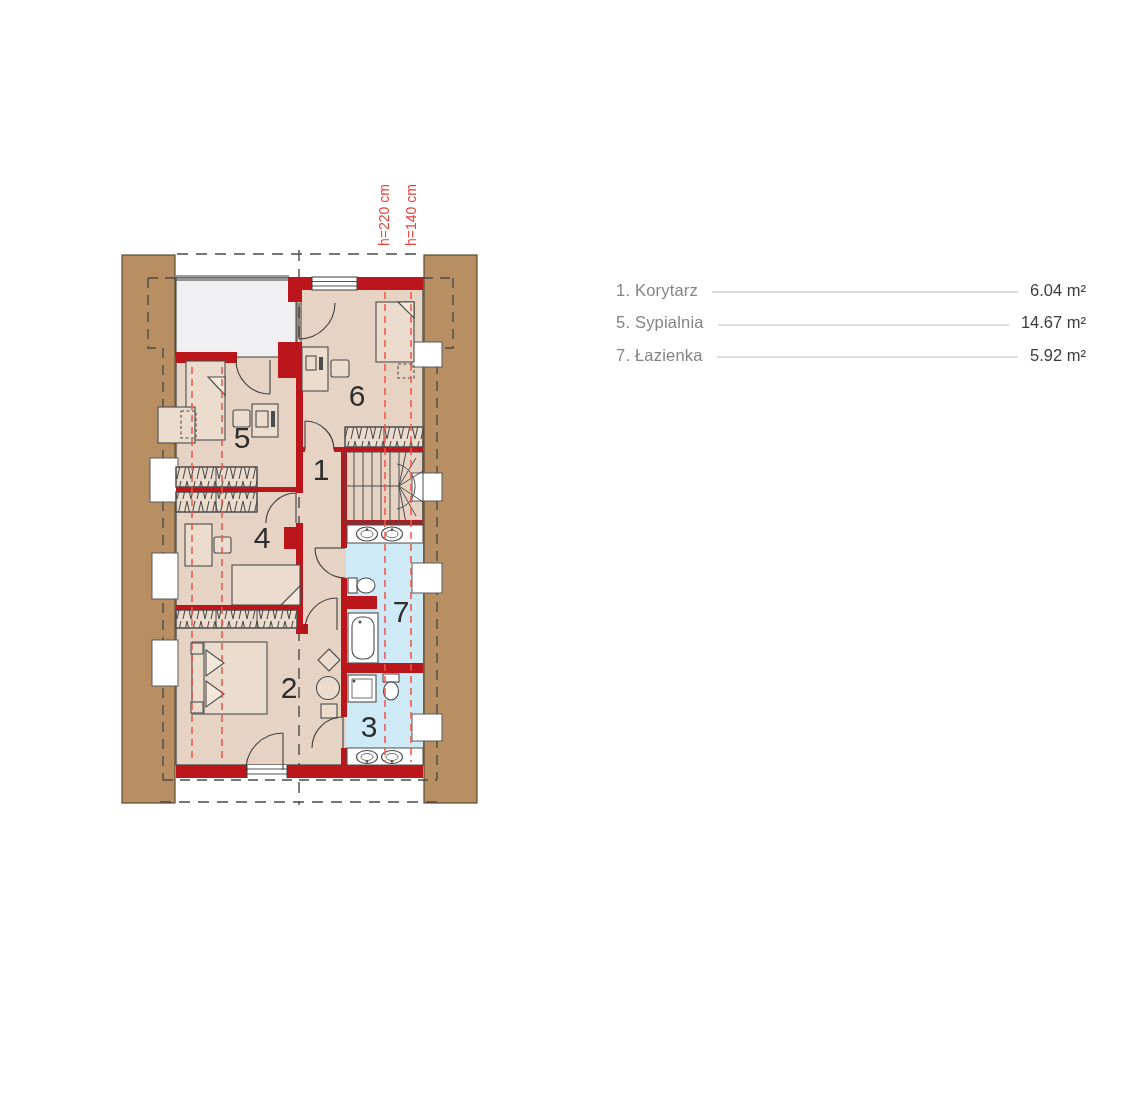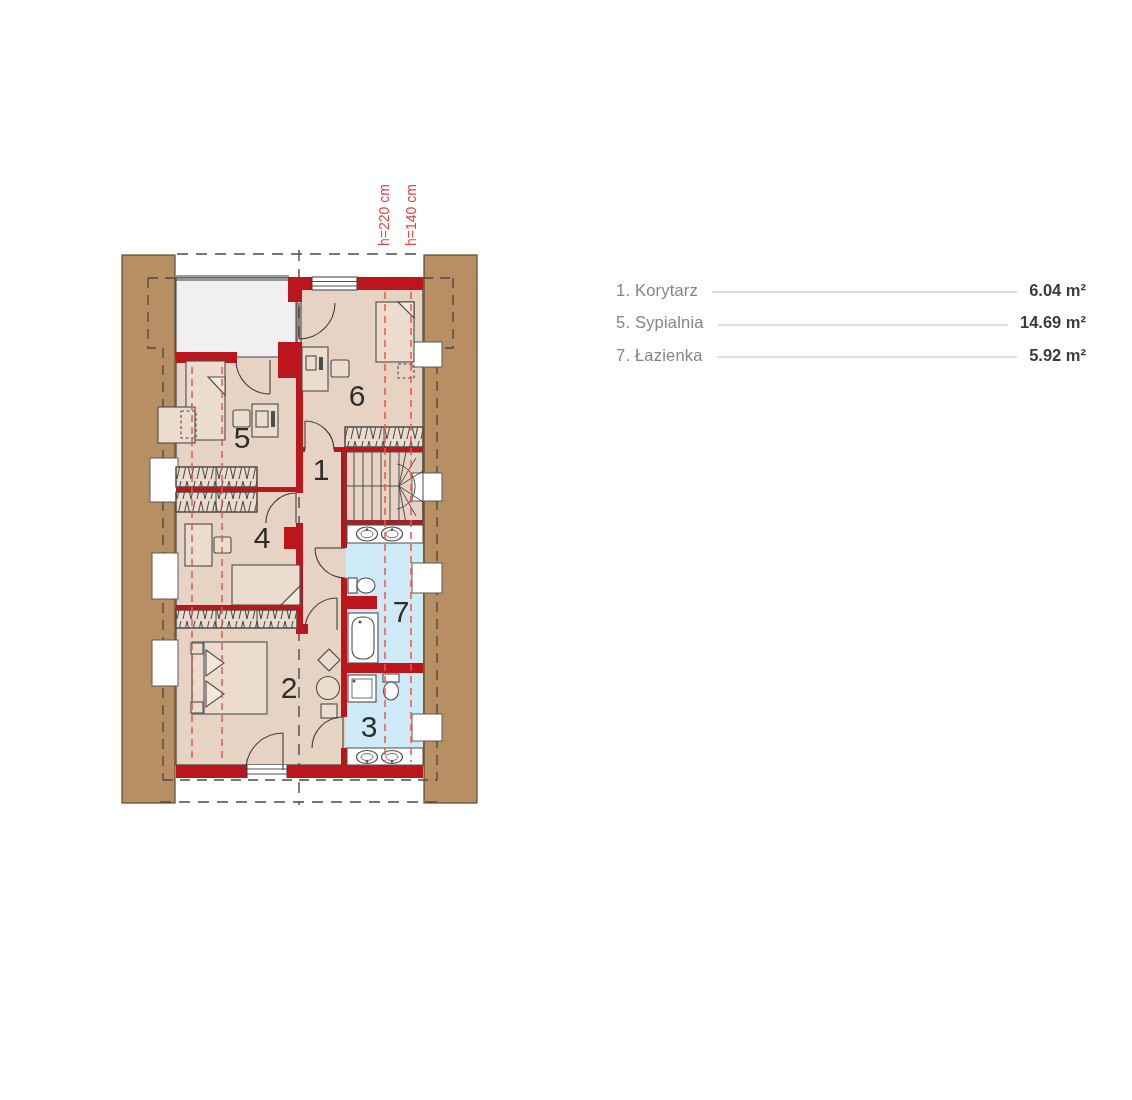--- a/index.html
+++ b/index.html
@@ -4,21 +4,21 @@
 <style>
   html,body{margin:0;padding:0;background:#ffffff;}
   .page{position:relative;width:1132px;height:1100px;background:#ffffff;
         font-family:"Liberation Sans",sans-serif;overflow:hidden;}
   .plan-svg{position:absolute;left:0;top:0;}
   
   .legend{position:absolute;left:598px;top:274px;width:470px;margin-left:18px;}
   .lg-row{display:flex;align-items:center;height:32.5px;}
   .lg-label{font-size:16.5px;color:#848484;white-space:nowrap;letter-spacing:.2px;}
   .lg-line{flex:1;height:0;border-top:2px solid #dddddd;margin:4px 12px 0 14px;}
-  .lg-area{font-size:16.5px;font-weight:bold;color:#3c3c3c;white-space:nowrap;}
+  .lg-area{font-size:16.5px;font-weight:normal;color:#3c3c3c;white-space:nowrap;}
   
   .room-no{font-family:"Liberation Sans",sans-serif;font-size:30px;fill:#2d2d2d;}
   .h-label{font-family:"Liberation Sans",sans-serif;font-size:14px;fill:#e8433b;}
 </style>
 </head>
 <body>
 
 <div class="page">
 
   <svg class="plan-svg" width="1132" height="1100" viewBox="0 0 1132 1100">
@@ -302,21 +302,21 @@
 
   <div class="legend">
     <div class="lg-row">
       <span class="lg-label">1. Korytarz</span>
       <span class="lg-line"></span>
       <span class="lg-area">6.04 m²</span>
     </div>
     <div class="lg-row">
       <span class="lg-label">5. Sypialnia</span>
       <span class="lg-line"></span>
-      <span class="lg-area">14.69 m²</span>
+      <span class="lg-area">14.67 m²</span>
     </div>
     <div class="lg-row">
       <span class="lg-label">7. Łazienka</span>
       <span class="lg-line"></span>
       <span class="lg-area">5.92 m²</span>
     </div>
   </div>
 
 </div>
 

